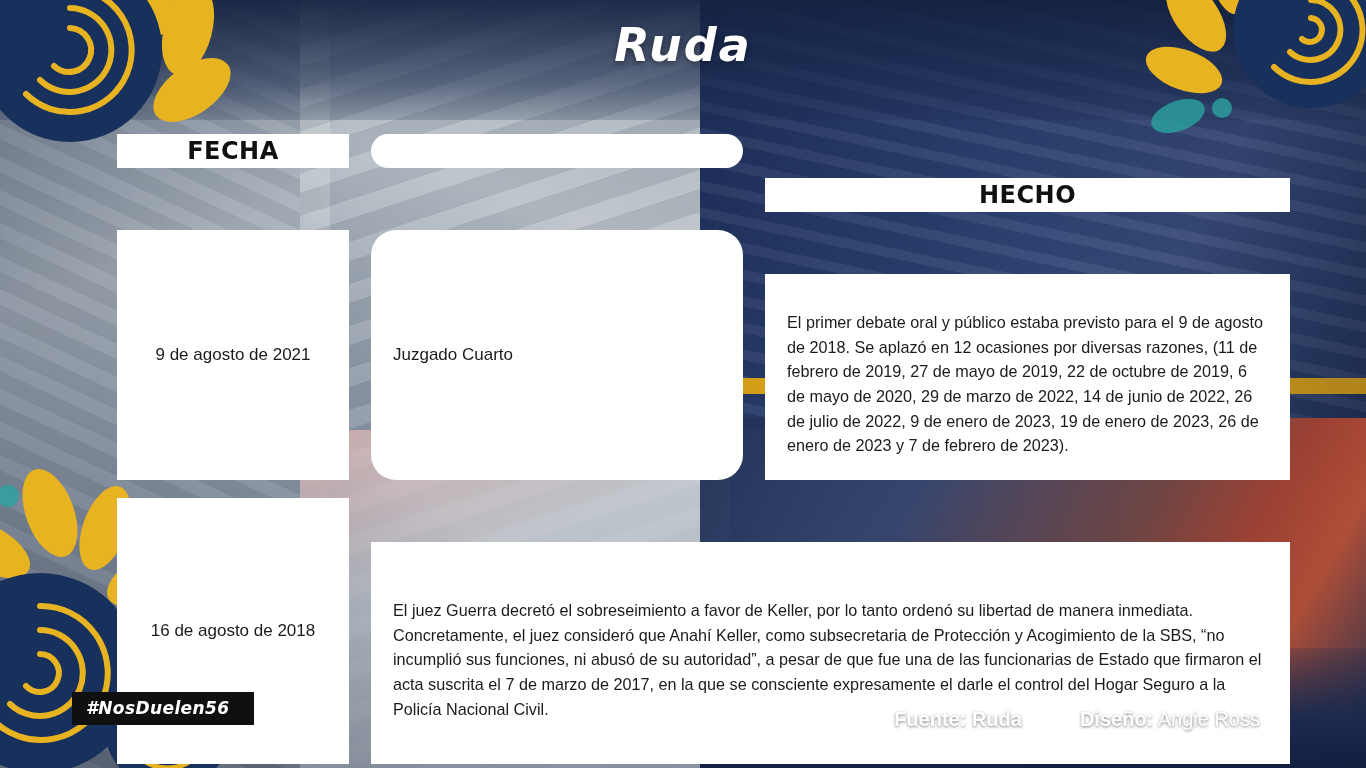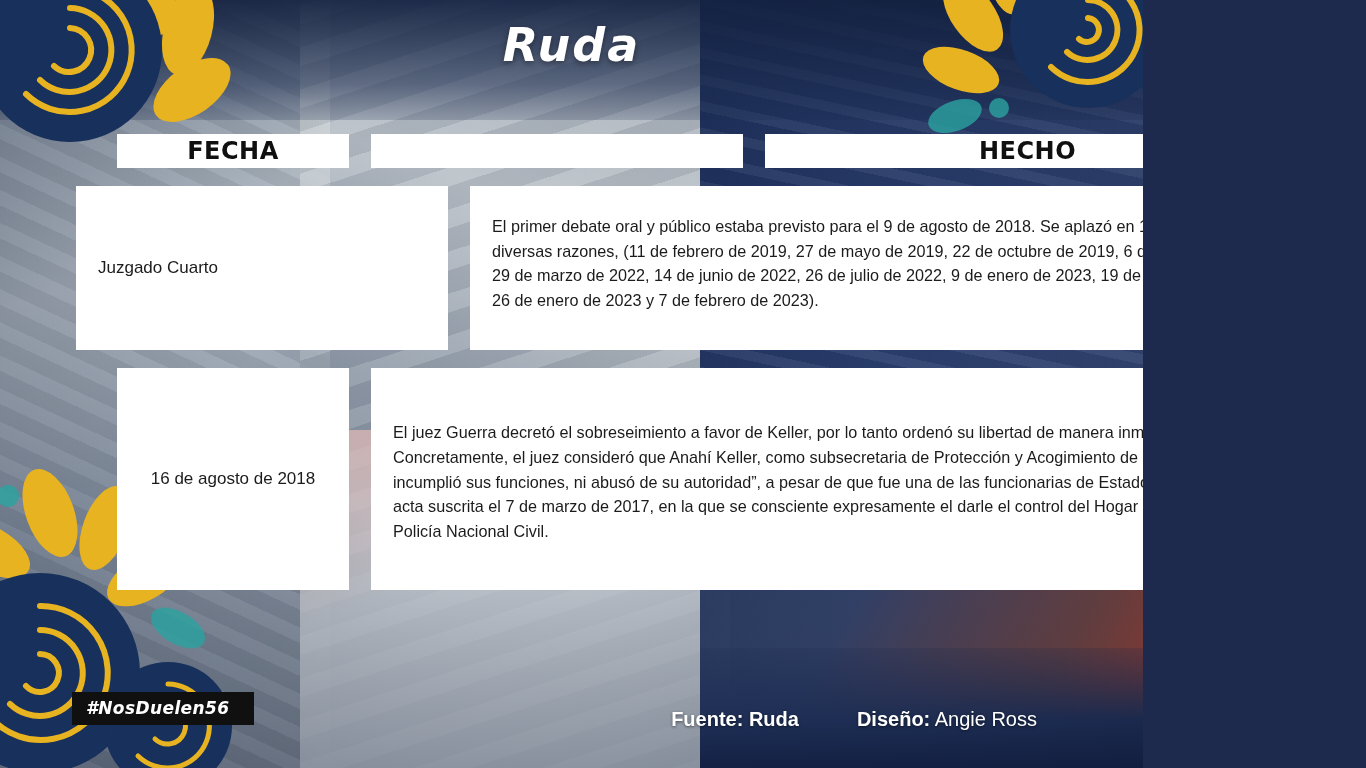--- a/index.html
+++ b/index.html
@@ -9,21 +9,21 @@
   body {
     width: 1366px;
     height: 768px;
     overflow: hidden;
     font-family: "Liberation Sans", sans-serif;
     background: #1d2a4d;
   }
 
   .stage {
     position: relative;
-    width: 1143px;
+    width: 1366px;
     height: 768px;
     overflow: hidden;
     background: #d946ef;
   }
 
   
   .bg-base {
     position: absolute;
     inset: 0;
     background:
@@ -143,22 +143,22 @@
     display: flex;
     align-items: stretch;
     gap: 22px;
     margin-bottom: 18px;
   }
   .cell {
     background: #ffffff;
     box-sizing: border-box;
   }
   .col-fecha { width: 232px; flex: 0 0 232px; }
-  .col-actor { width: 372px; flex: 0 0 372px; }
-  .col-hecho { width: 566px; flex: 1 1 auto; }
+  .col-actor { width: 372px; flex: 0 0 372px; border-radius: 25px; }
+  .col-hecho { width: 566px; flex: 1 1 auto; margin-top: 44px; }
 
   .header-row .cell {
     height: 34px;
     display: flex;
     align-items: center;
     justify-content: center;
   }
   .header-title {
     font-family: "DejaVu Sans", sans-serif;
     font-size: 24px;
@@ -181,21 +181,21 @@
     line-height: 1.55;
     color: #1b1b1b;
   }
   .col-fecha .cell-text,
   .col-actor .cell-text {
     font-size: 17px;
   }
   .col-fecha { justify-content: center; margin-left: 41px; }
   .col-fecha .cell-text { text-align: center; }
   .col-hecho .cell-text { font-size: 16.2px; line-height: 1.52; }
-  .body-row .col-hecho { align-items: flex-start; padding-top: 28px; }
+  .body-row .col-hecho { align-items: flex-start; padding-top: 36px; }
   .body-row.row-2 .col-hecho { align-items: center; }
 
   
   .hashtag {
     position: absolute;
     left: 72px;
     top: 692px;
     background: #101010;
     color: #ffffff;
     padding: 6px 24px 7px 14px;
@@ -324,20 +324,23 @@
       </div>
       <div class="cell col-actor">
         <span class="header-title"></span>
       </div>
       <div class="cell col-hecho">
         <span class="header-title">HECHO</span>
       </div>
     </div>
 
     <div class="row body-row row-1">
+      <div class="cell col-fecha">
+        <span class="cell-text">9 de agosto de 2021</span>
+      </div>
       <div class="cell col-actor">
         <span class="cell-text">Juzgado Cuarto</span>
       </div>
       <div class="cell col-hecho">
         <span class="cell-text">El primer debate oral y público estaba previsto para el 9 de agosto de 2018. Se aplazó en 12 ocasiones por diversas razones, (11 de febrero de 2019, 27 de mayo de 2019, 22 de octubre de 2019, 6 de mayo de 2020, 29 de marzo de 2022, 14 de junio de 2022, 26 de julio de 2022, 9 de enero de 2023, 19 de enero de 2023, 26 de enero de 2023 y 7 de febrero de 2023).</span>
       </div>
     </div>
 
     <div class="row body-row row-2">
       <div class="cell col-fecha">

